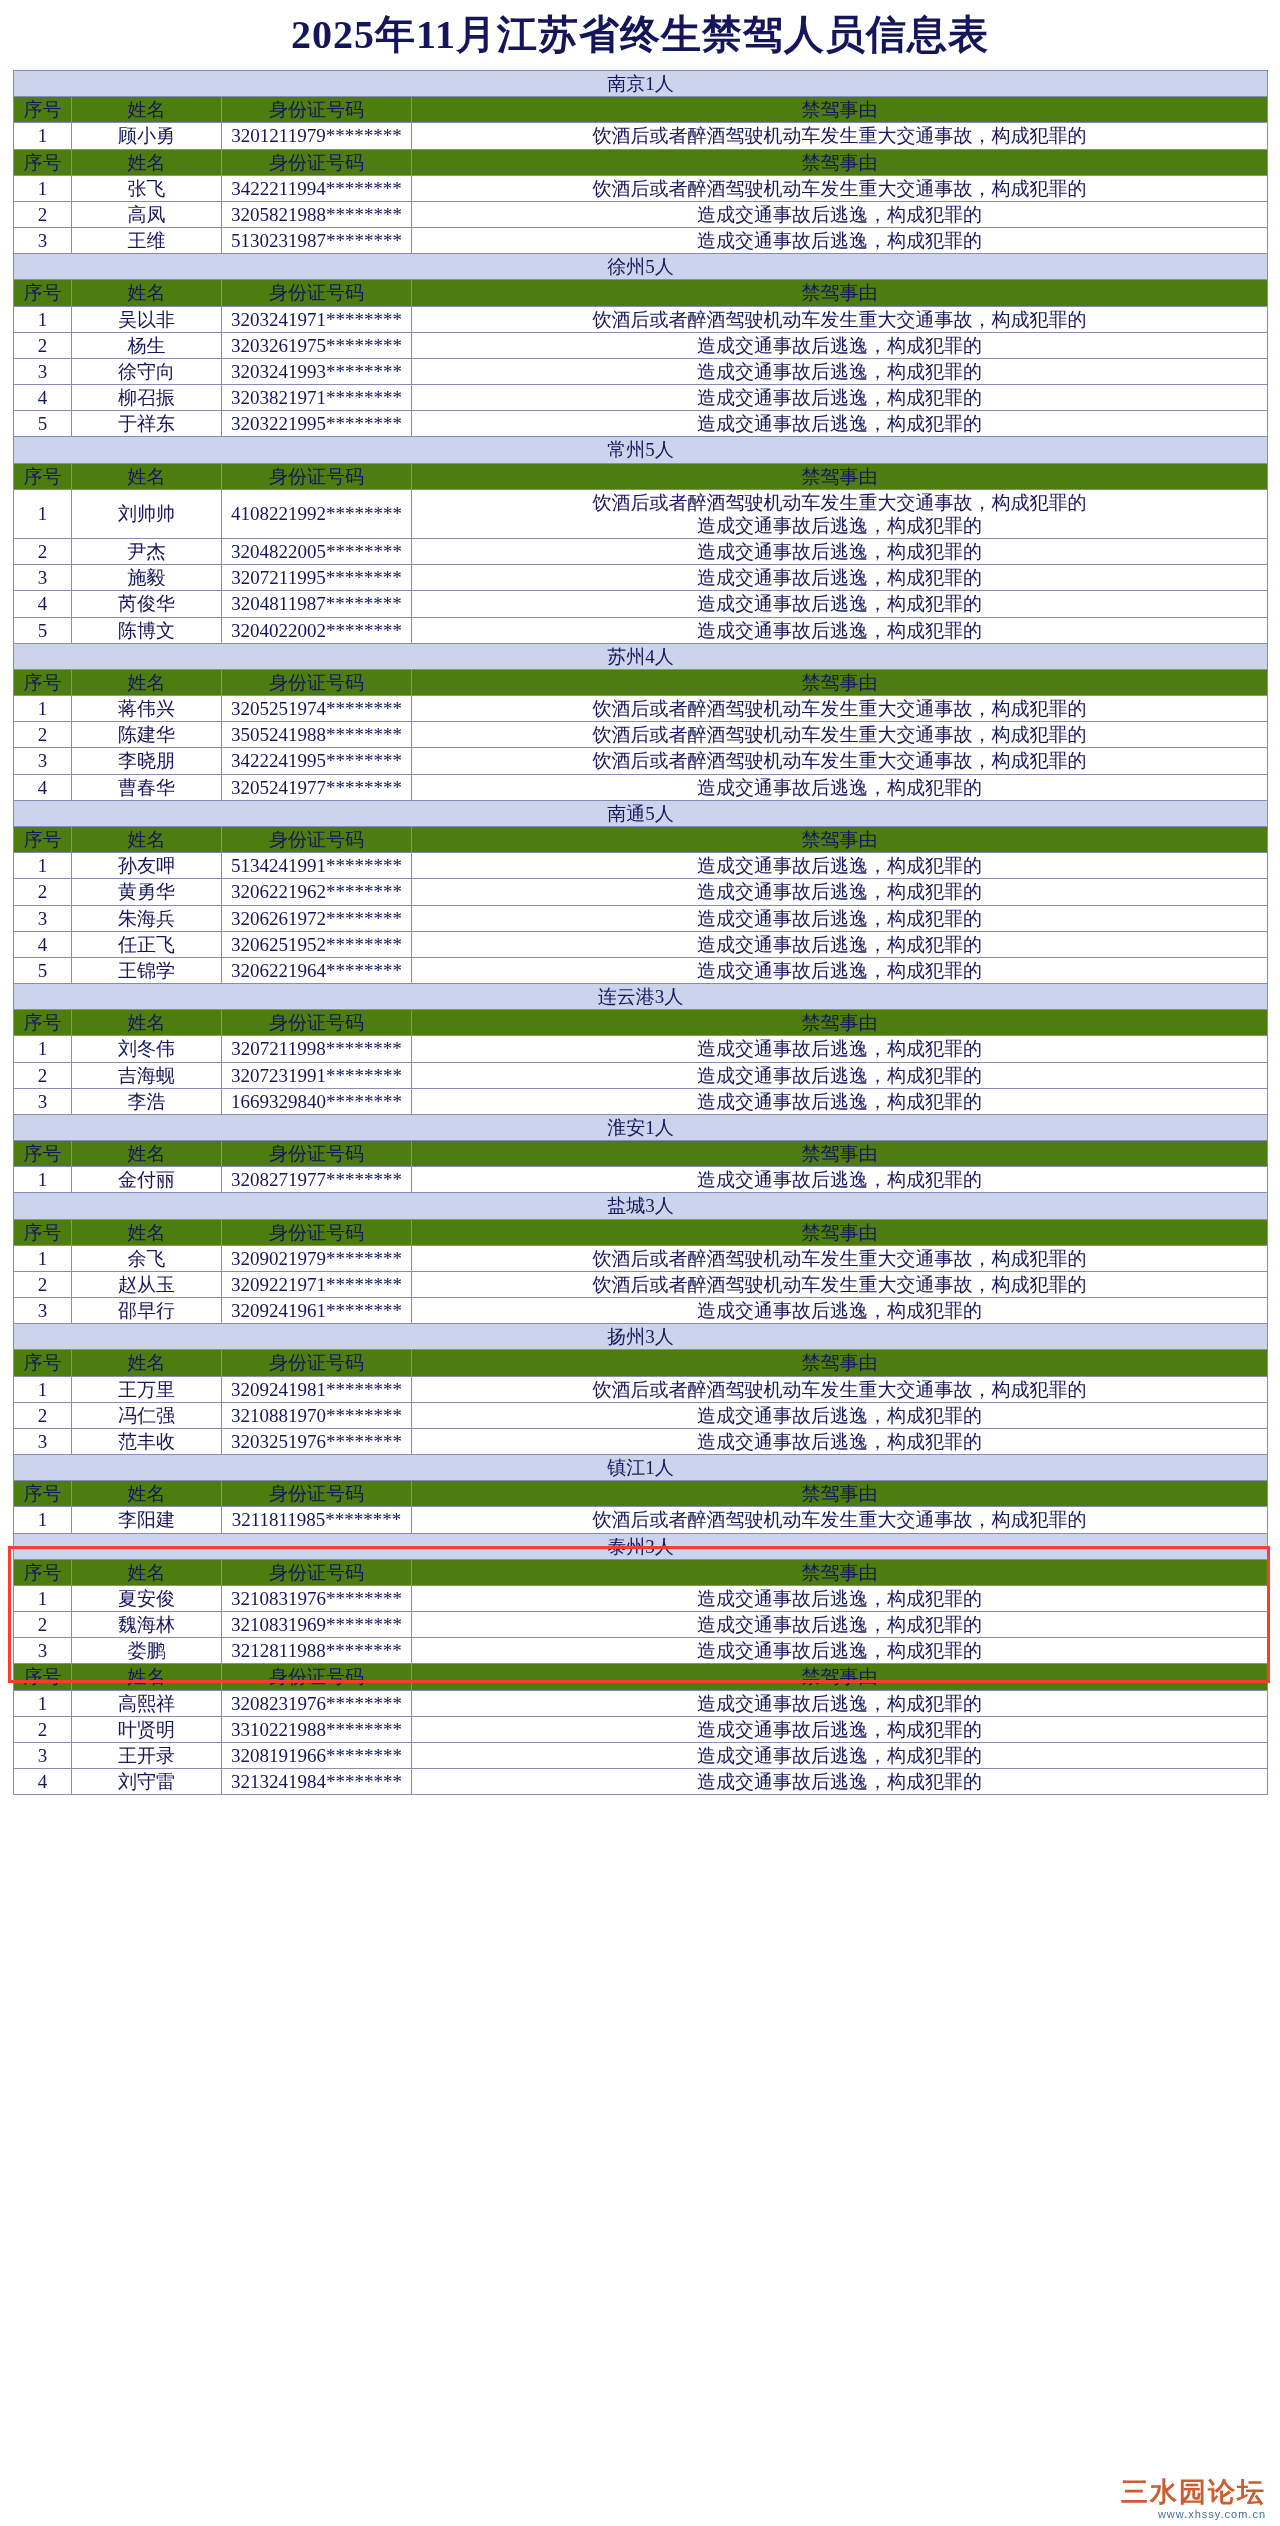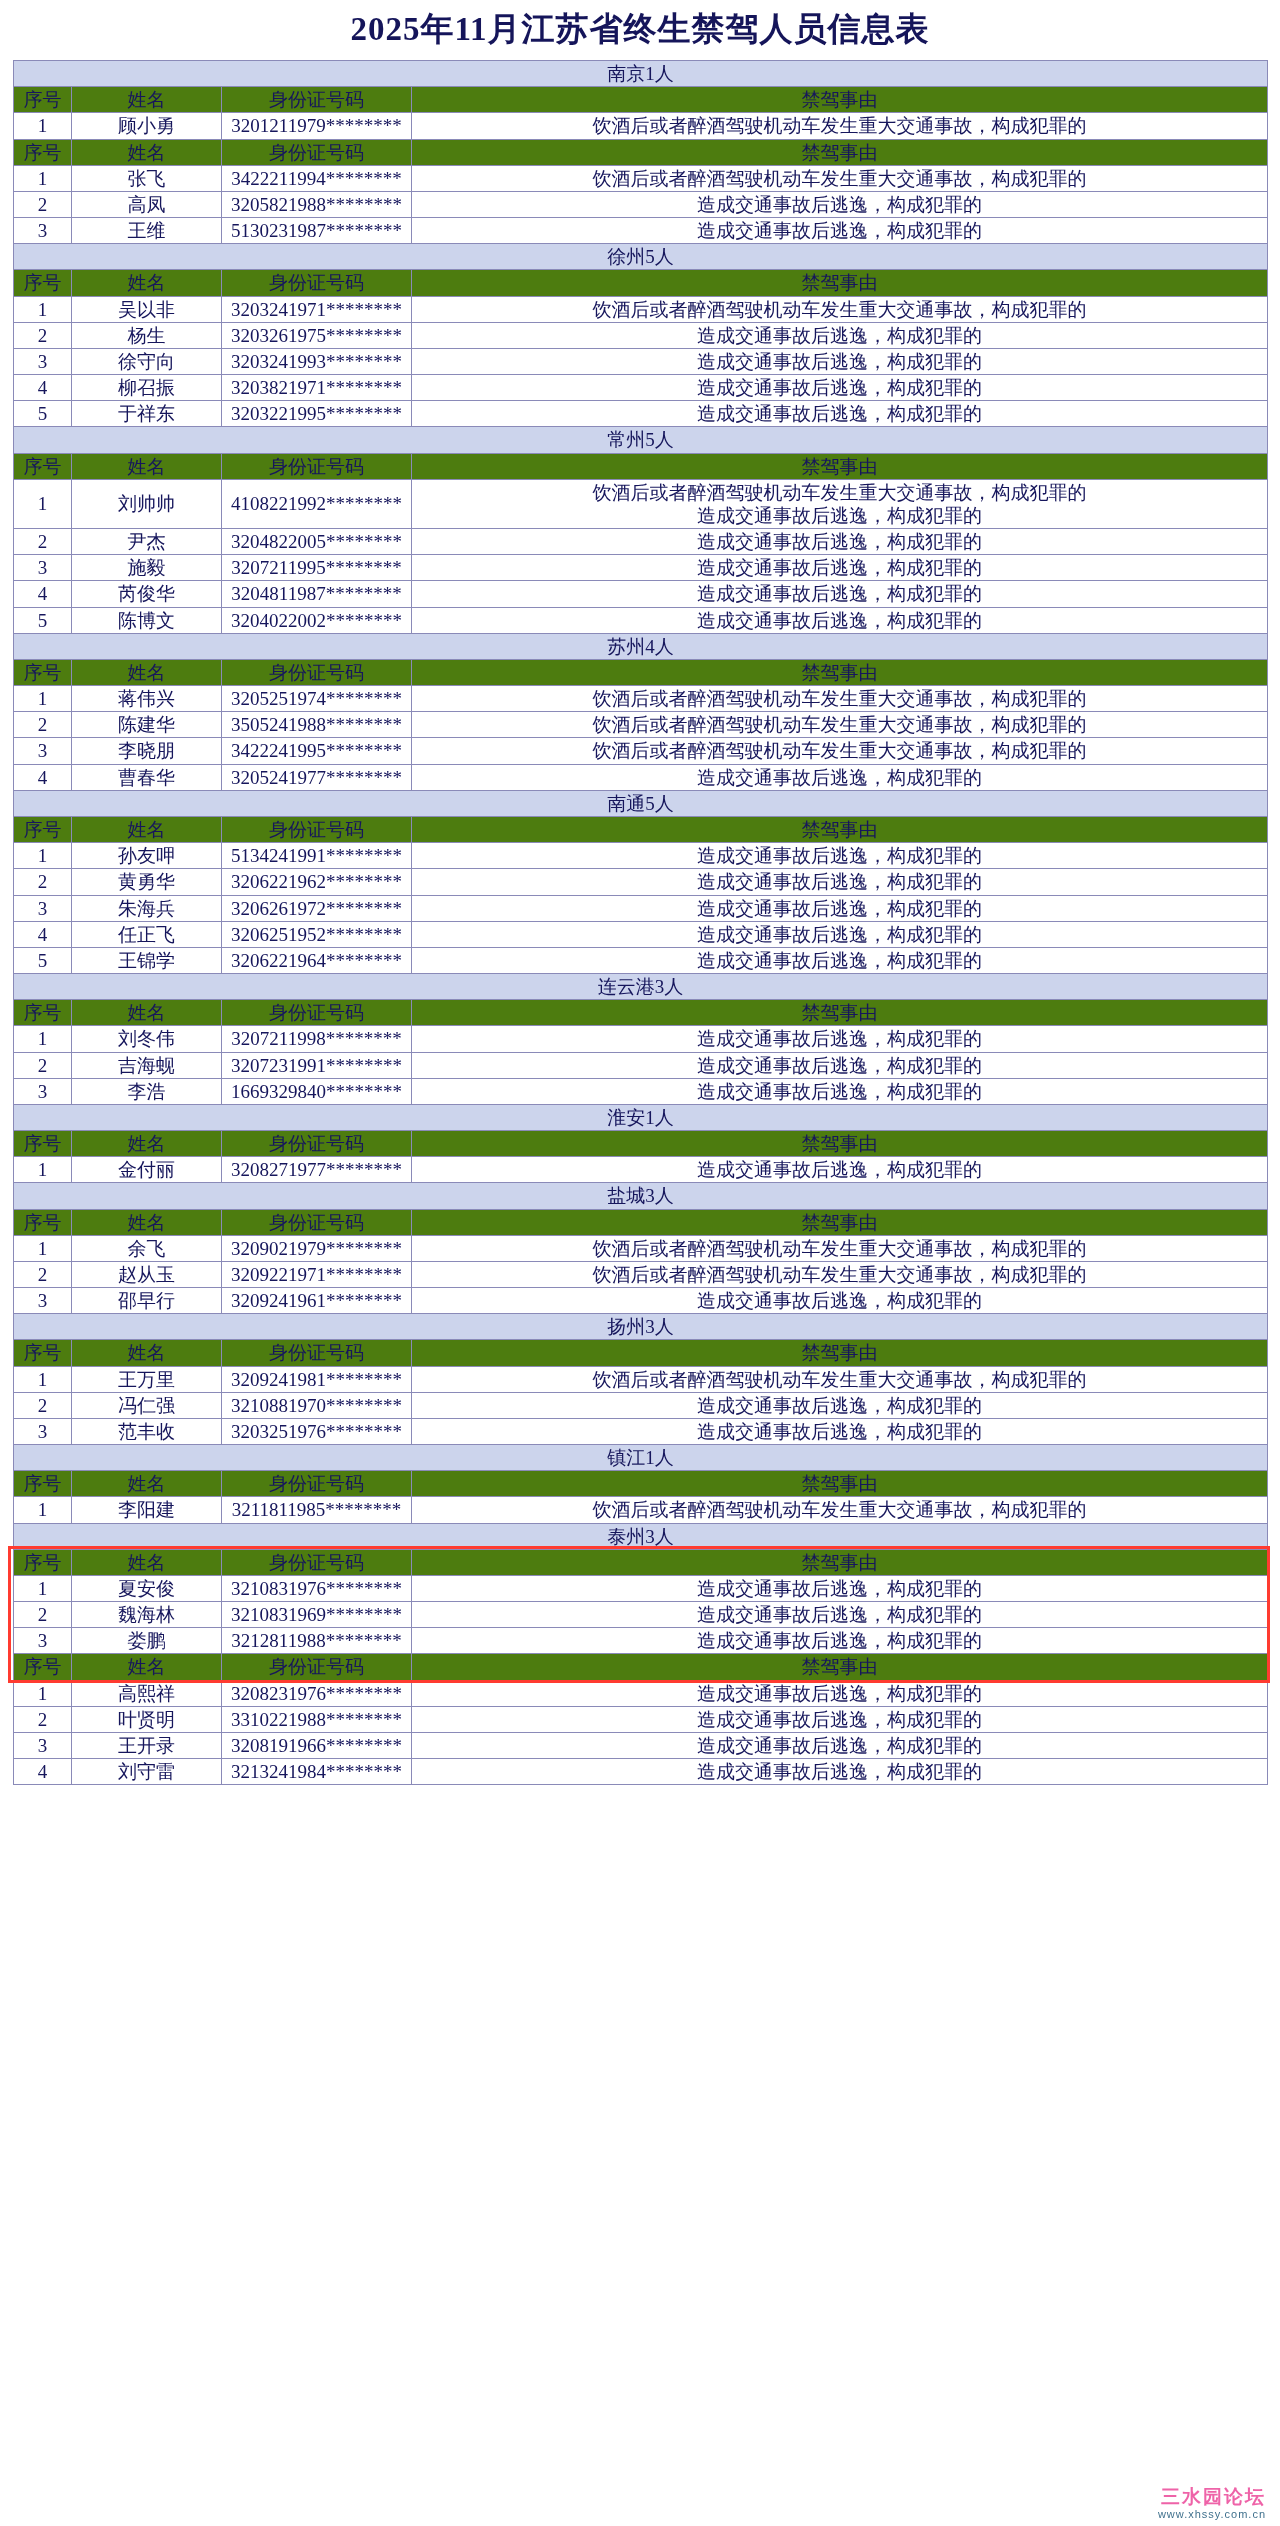--- a/index.html
+++ b/index.html
@@ -14,21 +14,21 @@
   }
   .page {
     position: relative;
     width: 1280px;
     min-height: 2526px;
     background: #ffffff;
     overflow: hidden;
   }
   .doc-title {
     text-align: center;
-    font-size: 33px;
+    font-size: 40px;
     font-weight: bold;
     color: #15155a;
     letter-spacing: 1px;
     padding: 7px 0 8px 0;
     font-family: "Liberation Serif", "DejaVu Serif", serif;
   }
   table.main {
     border-collapse: collapse;
     width: 1254px;
     margin: 0 13px 0 13px;
@@ -79,23 +79,23 @@
     z-index: 5;
   }
   .watermark {
     position: absolute;
     right: 14px;
     bottom: 6px;
     text-align: right;
     z-index: 6;
   }
   .wm-main {
-    font-size: 19px;
+    font-size: 27px;
     font-weight: bold;
-    color: #ec4899;
+    color: #c2410c;
     letter-spacing: 2px;
     font-family: Liberation Sans, sans-serif;
     opacity: 0.85;
   }
   .wm-sub {
     font-size: 11px;
     color: #0c4a6e;
     letter-spacing: 1px;
     font-family: "Liberation Sans", sans-serif;
     opacity: 0.8;

